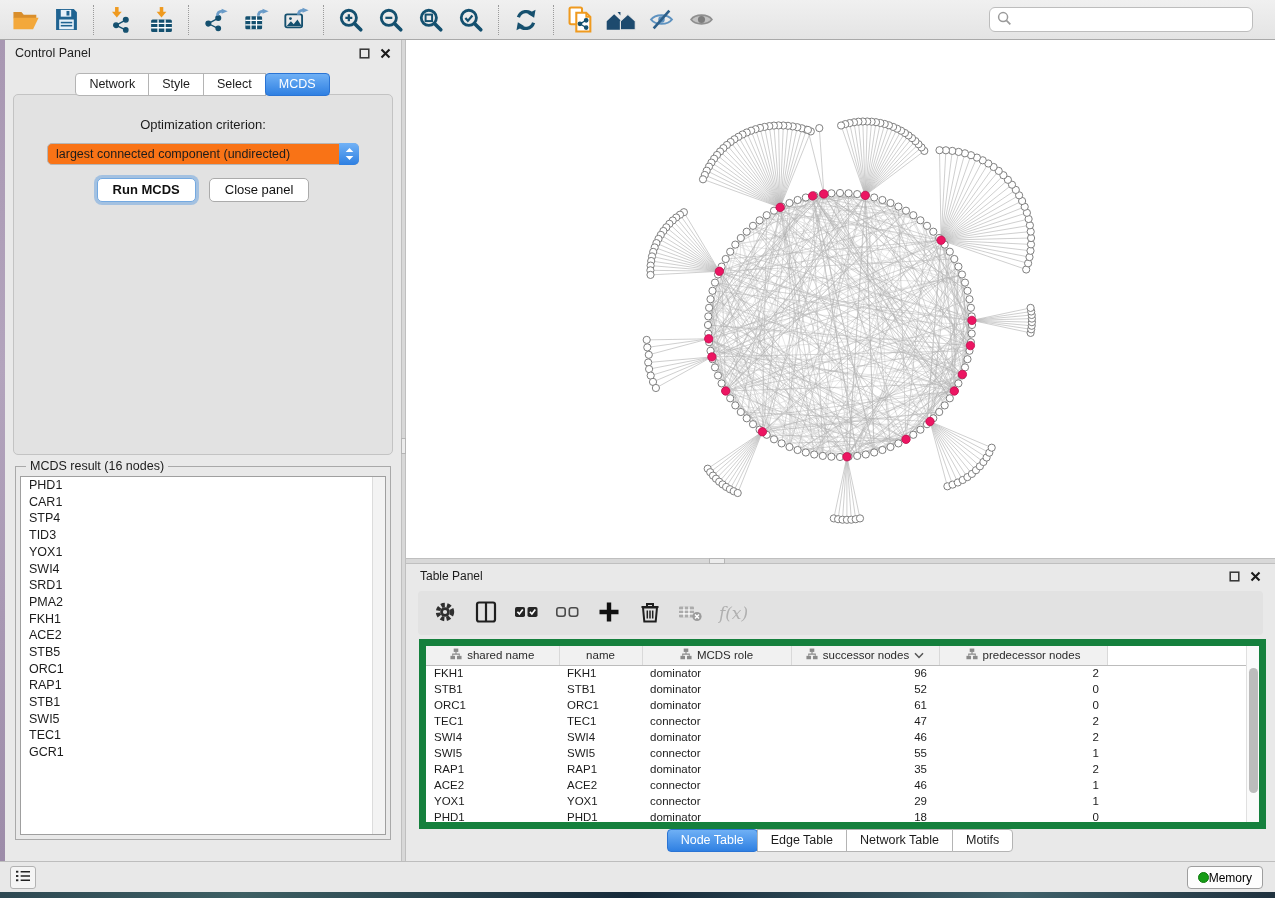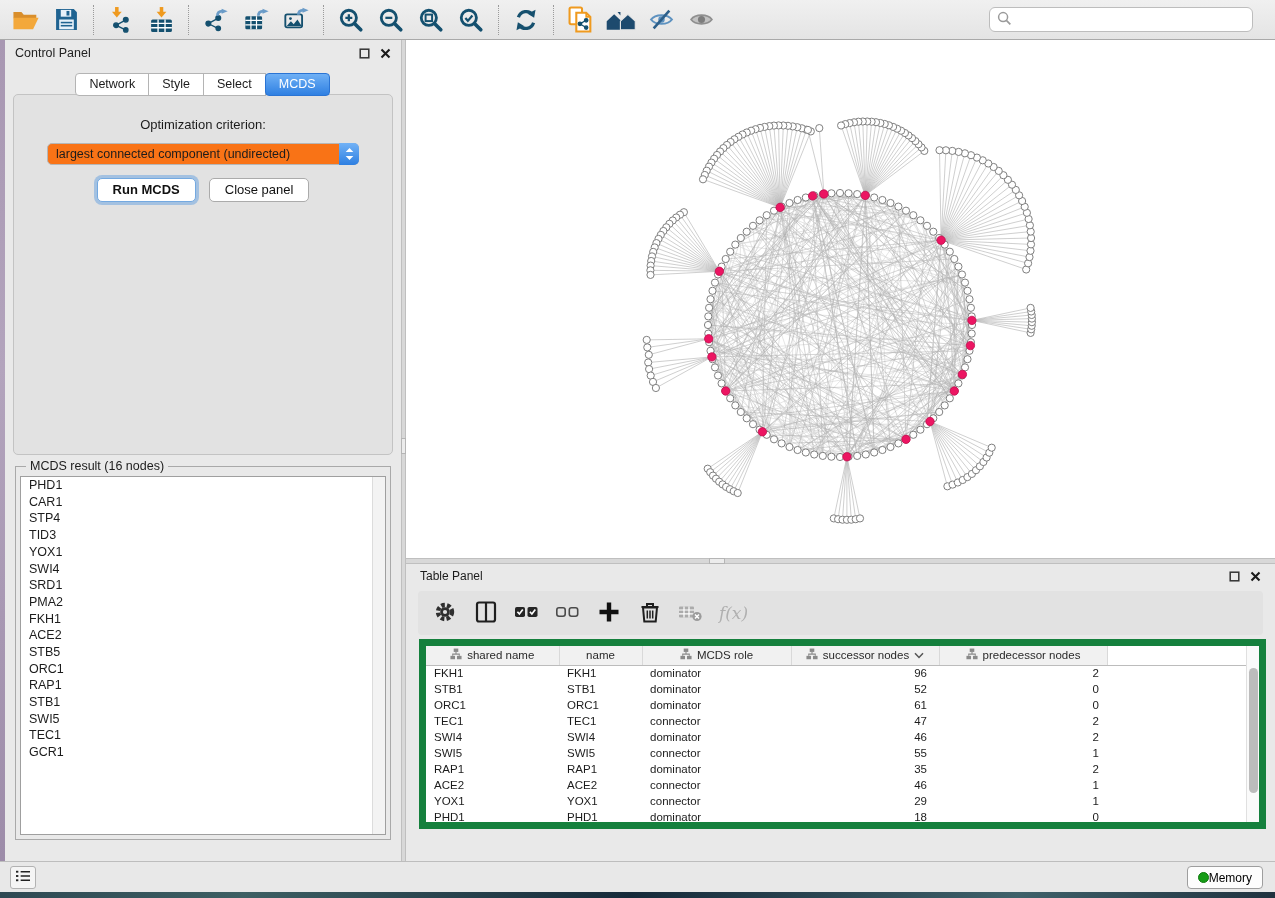--- a/index.html
+++ b/index.html
@@ -1438,20 +1438,26 @@
               <td class="col3">18</td>
               <td class="col4">0</td>
               <td class="filler"></td>
             </tr>
           </tbody>
       </table>
       <div class="tbl-scroll">
           <div class="tbl-thumb"></div>
         </div>
     </div>
+    <div class="tp-tabs">
+        <button class="btab active">Node Table</button>
+        <button class="btab">Edge Table</button>
+        <button class="btab">Network Table</button>
+        <button class="btab">Motifs</button>
+      </div>
   </div>
 </div>
 
 <div class="status-bar">
   <button class="status-left-btn">
     <span><svg width="16" height="14" viewBox="0 0 20 18">
           <g stroke="#222" stroke-width="2">
             <path d="M7 3.5h12M7 9h12M7 14.5h12"></path>
           </g>
           <g fill="#222">

